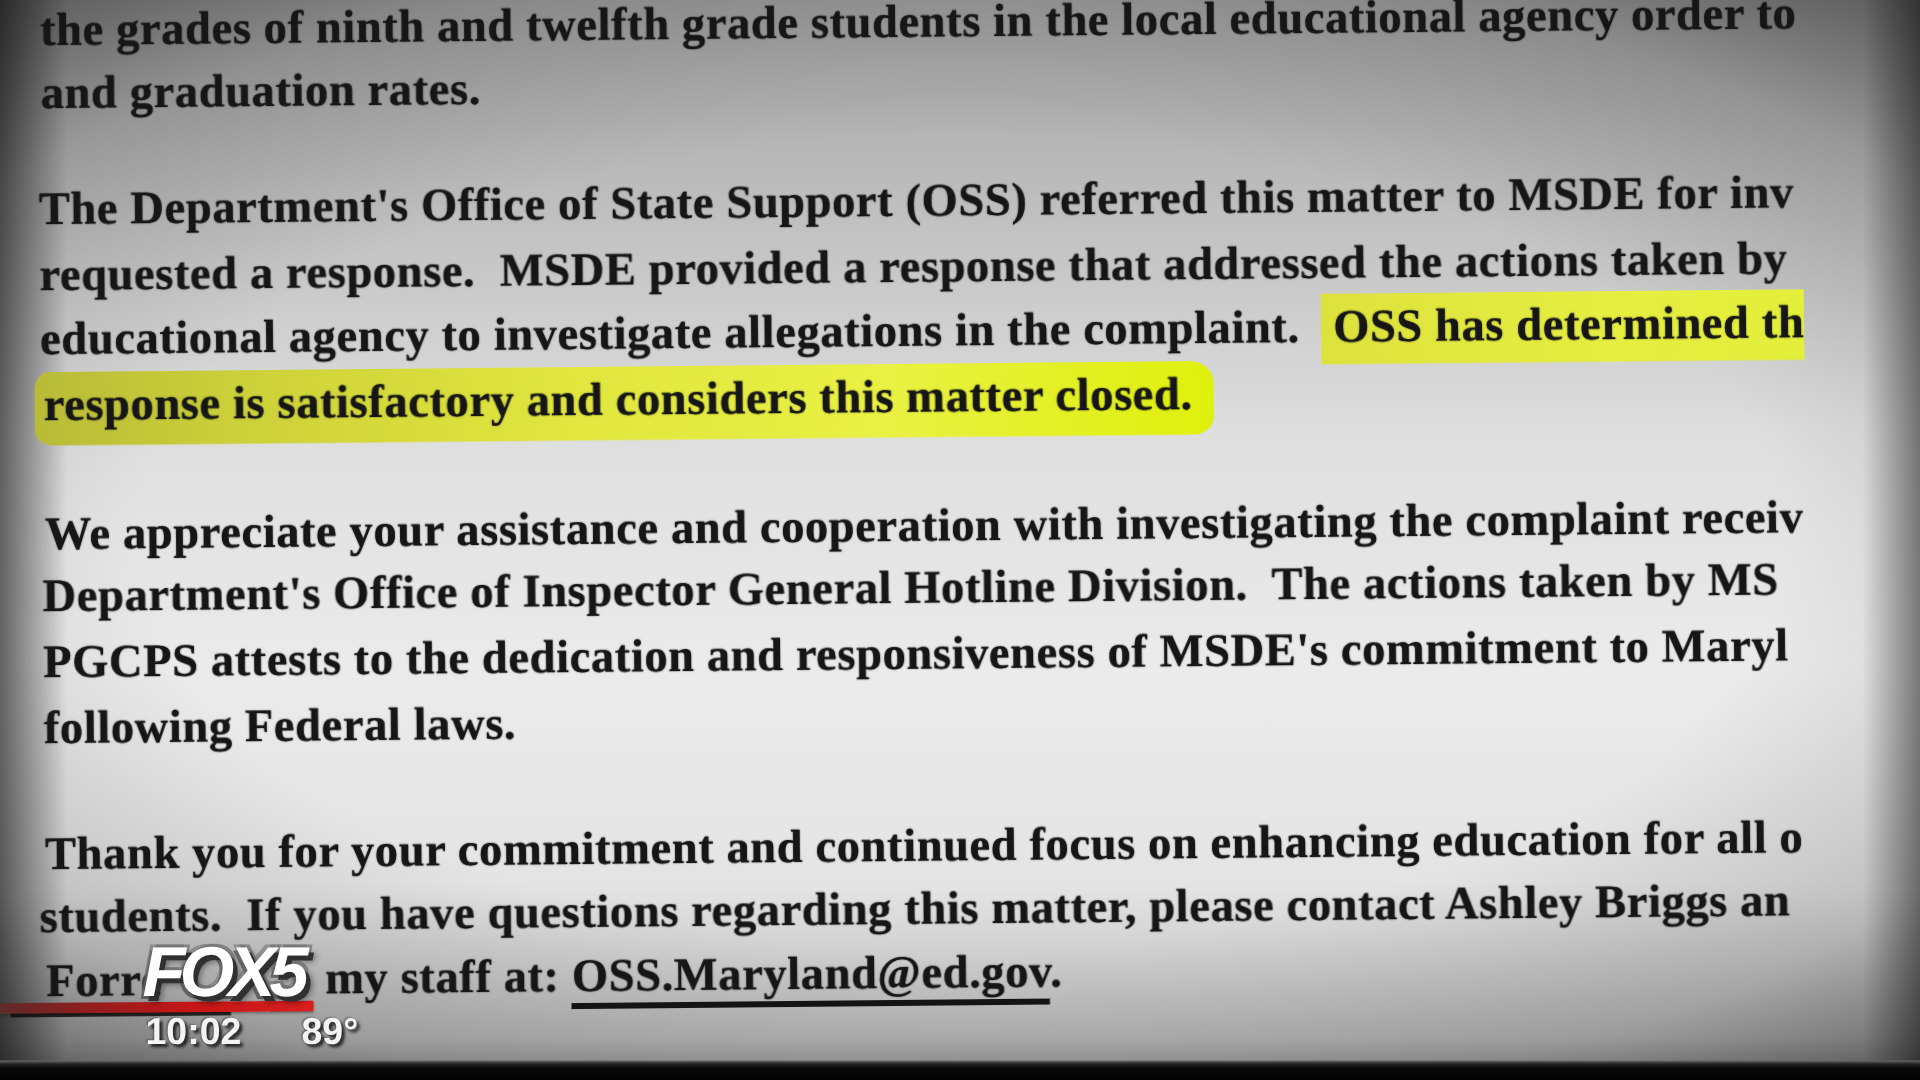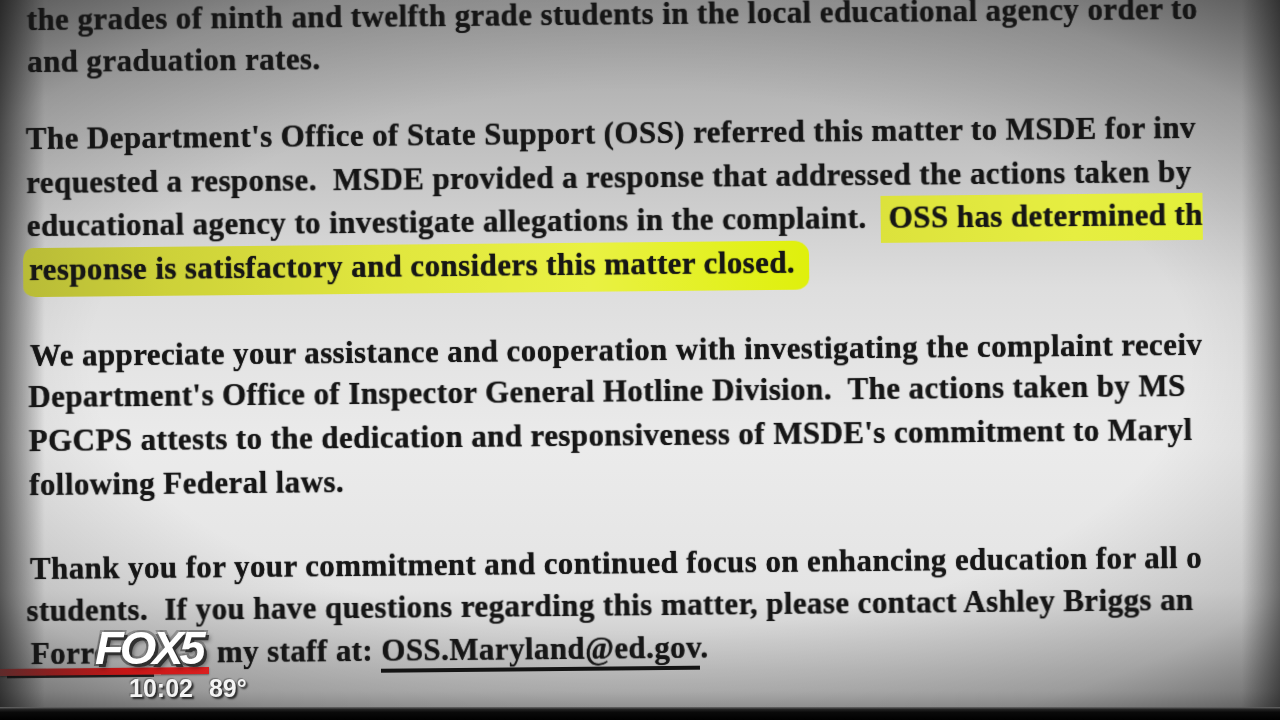--- a/index.html
+++ b/index.html
@@ -76,21 +76,21 @@
       -2px -2px 0 rgba(110,110,110,0.55),
       2px -2px 0 rgba(90,90,90,0.55),
       -2px 2px 0 rgba(70,70,70,0.7),
       4px 4px 4px rgba(0,0,0,0.45);
   }
   .bugrow{
     position:absolute;left:97px;top:674px;
     font-family:"Liberation Sans",sans-serif;
     font-weight:bold;font-size:25px;color:#f4f4f4;
     text-shadow:2px 2px 2px rgba(0,0,0,0.75), -1px -1px 1px rgba(0,0,0,0.3);
-    display:flex;gap:16px;margin-left:32px;
+    display:flex;gap:40px;
   }
   .bottombar{
     position:absolute;left:0;bottom:0;width:1280px;height:13px;
     background:linear-gradient(180deg,#6a6a6a 0%,#222 18%,#0a0a0a 40%,#000 100%);
   }
 </style>
 </head>
 <body>
 
 <div class="frame">

